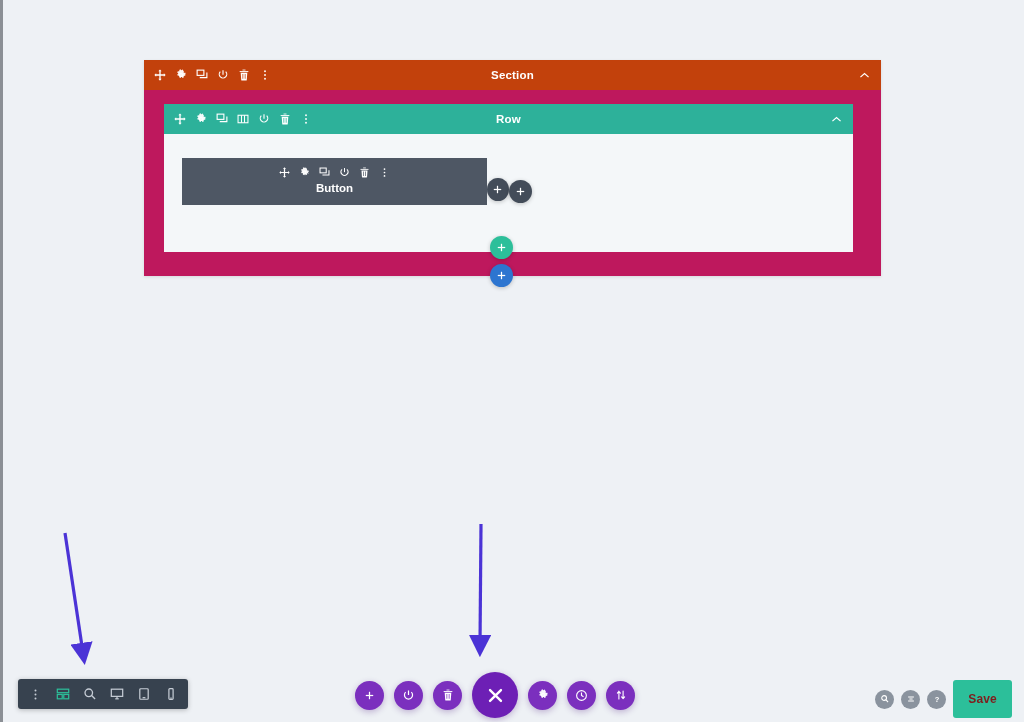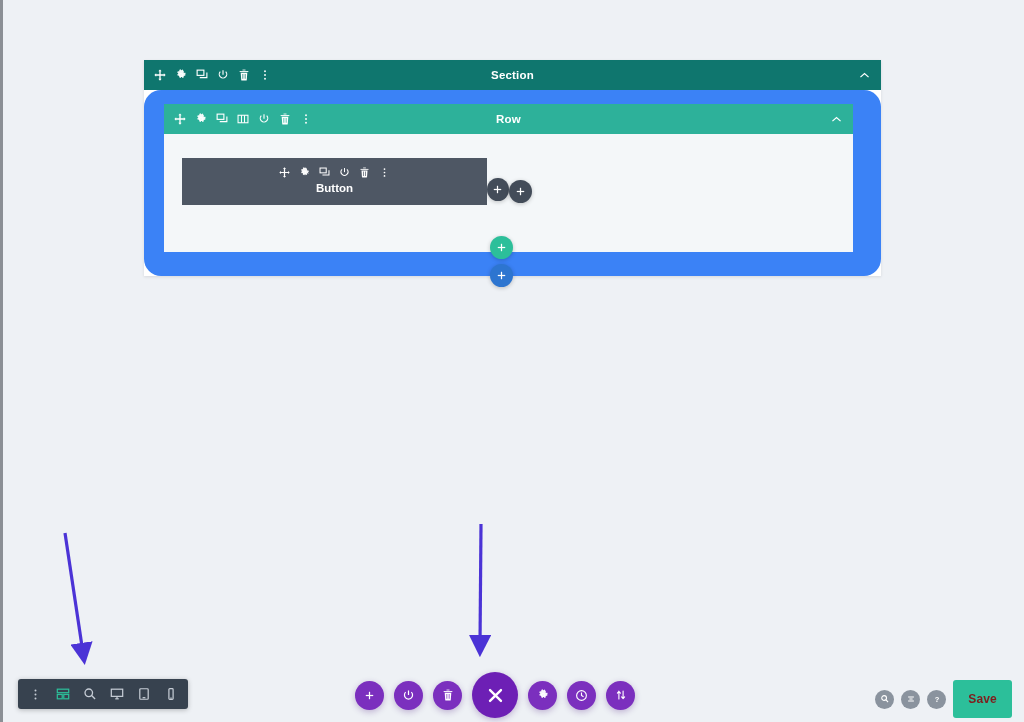--- a/index.html
+++ b/index.html
@@ -17,30 +17,30 @@
   
   .section-wrap {
     position: absolute; left: 144px; top: 60px; width: 737px;
     background: #ffffff;
     box-shadow: 0 1px 3px rgba(0,0,0,.10);
   }
   .bar {
     position: relative; height: 30px; display: flex; align-items: center;
     padding: 0 10px; color: #fff;
   }
-  .bar.section { background: #0f766e; }
+  .bar.section { background: #c2410c; }
   .bar.row     { background: #2db19a; }
   .bar-icons { display: flex; align-items: center; gap: 9px; }
   .bar-title {
     position: absolute; left: 0; right: 0; text-align: center;
     font-size: 11.5px; font-weight: 700; letter-spacing: .2px; pointer-events: none;
   }
   .bar-right { margin-left: auto; display: flex; align-items: center; z-index: 2; }
 
-  .section-body { padding: 14px 28px 24px 20px; background: #3b82f6; border-radius: 17px; }
+  .section-body { padding: 14px 28px 24px 20px; background: #be185d; }
   .row-wrap { background: #2db19a; }
   .row-body {
     background: #f4f7f9; padding: 24px 18px 30px 18px;
     display: flex; align-items: flex-start; min-height: 118px;
   }
   .col { flex: 1 1 0; display: flex; flex-direction: row; align-items: center; }
 
   
   .module {
     width: 100%; max-width: 320px; background: #4e5764; color: #fff;

